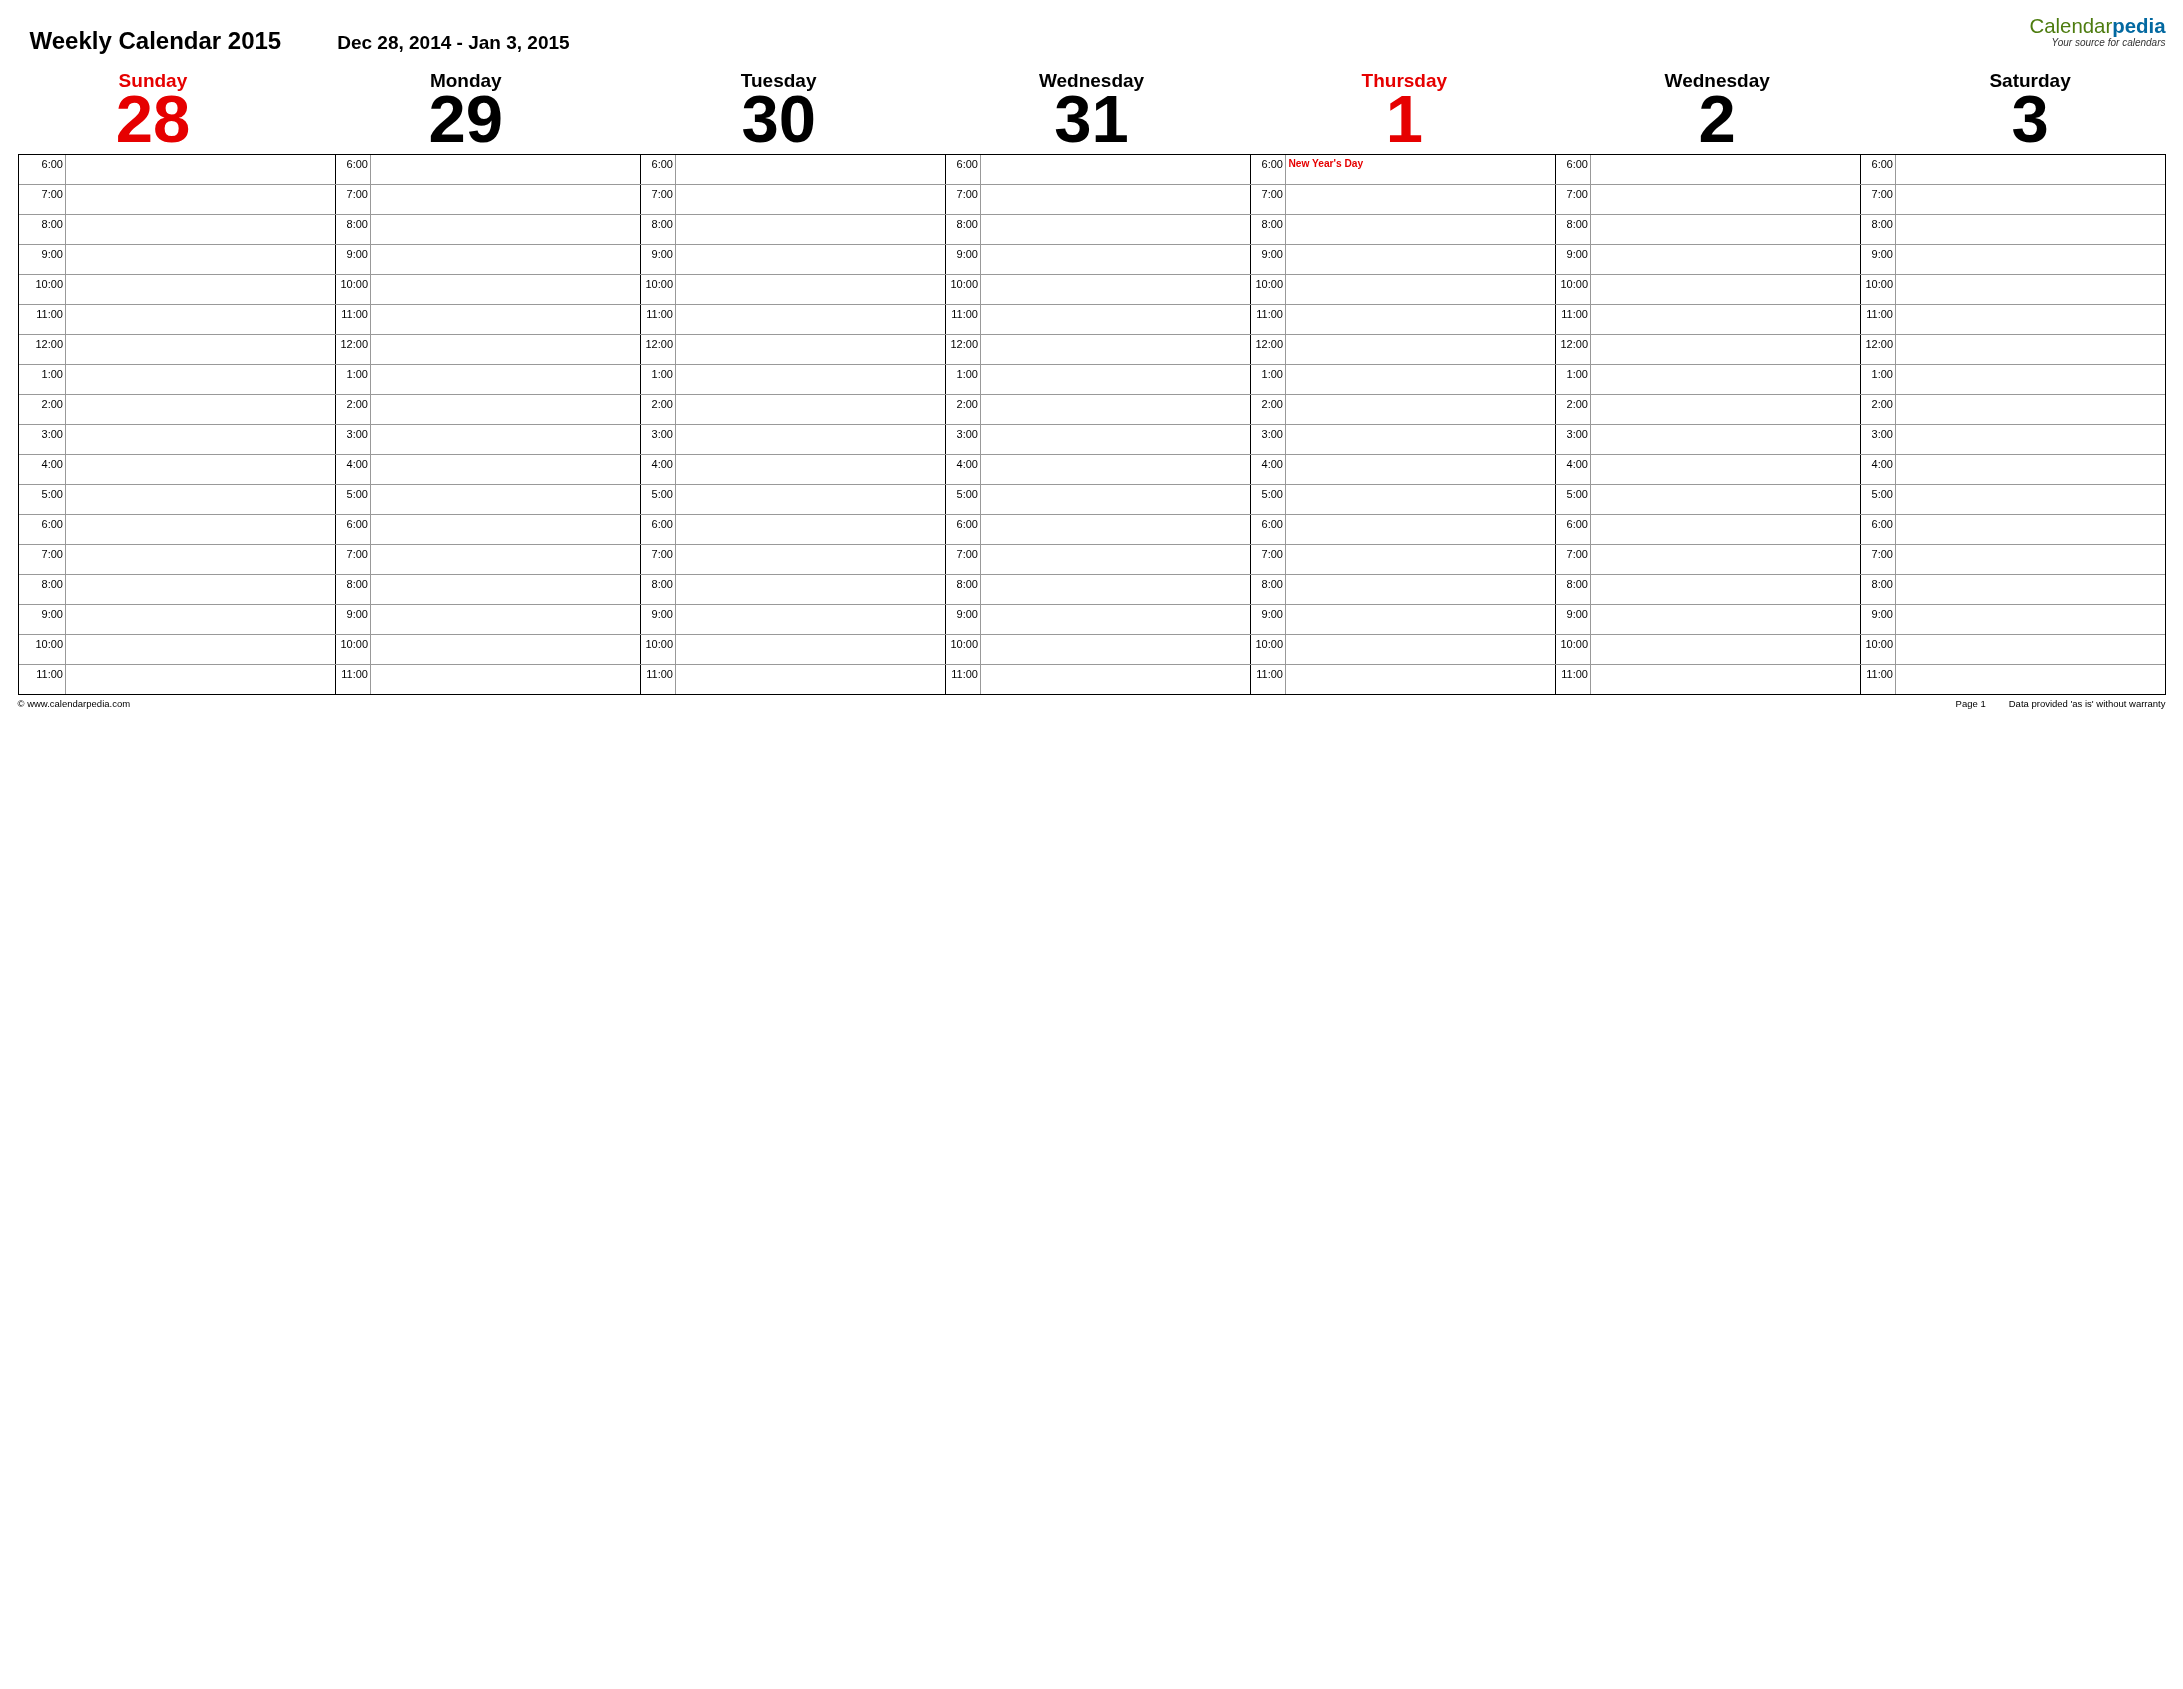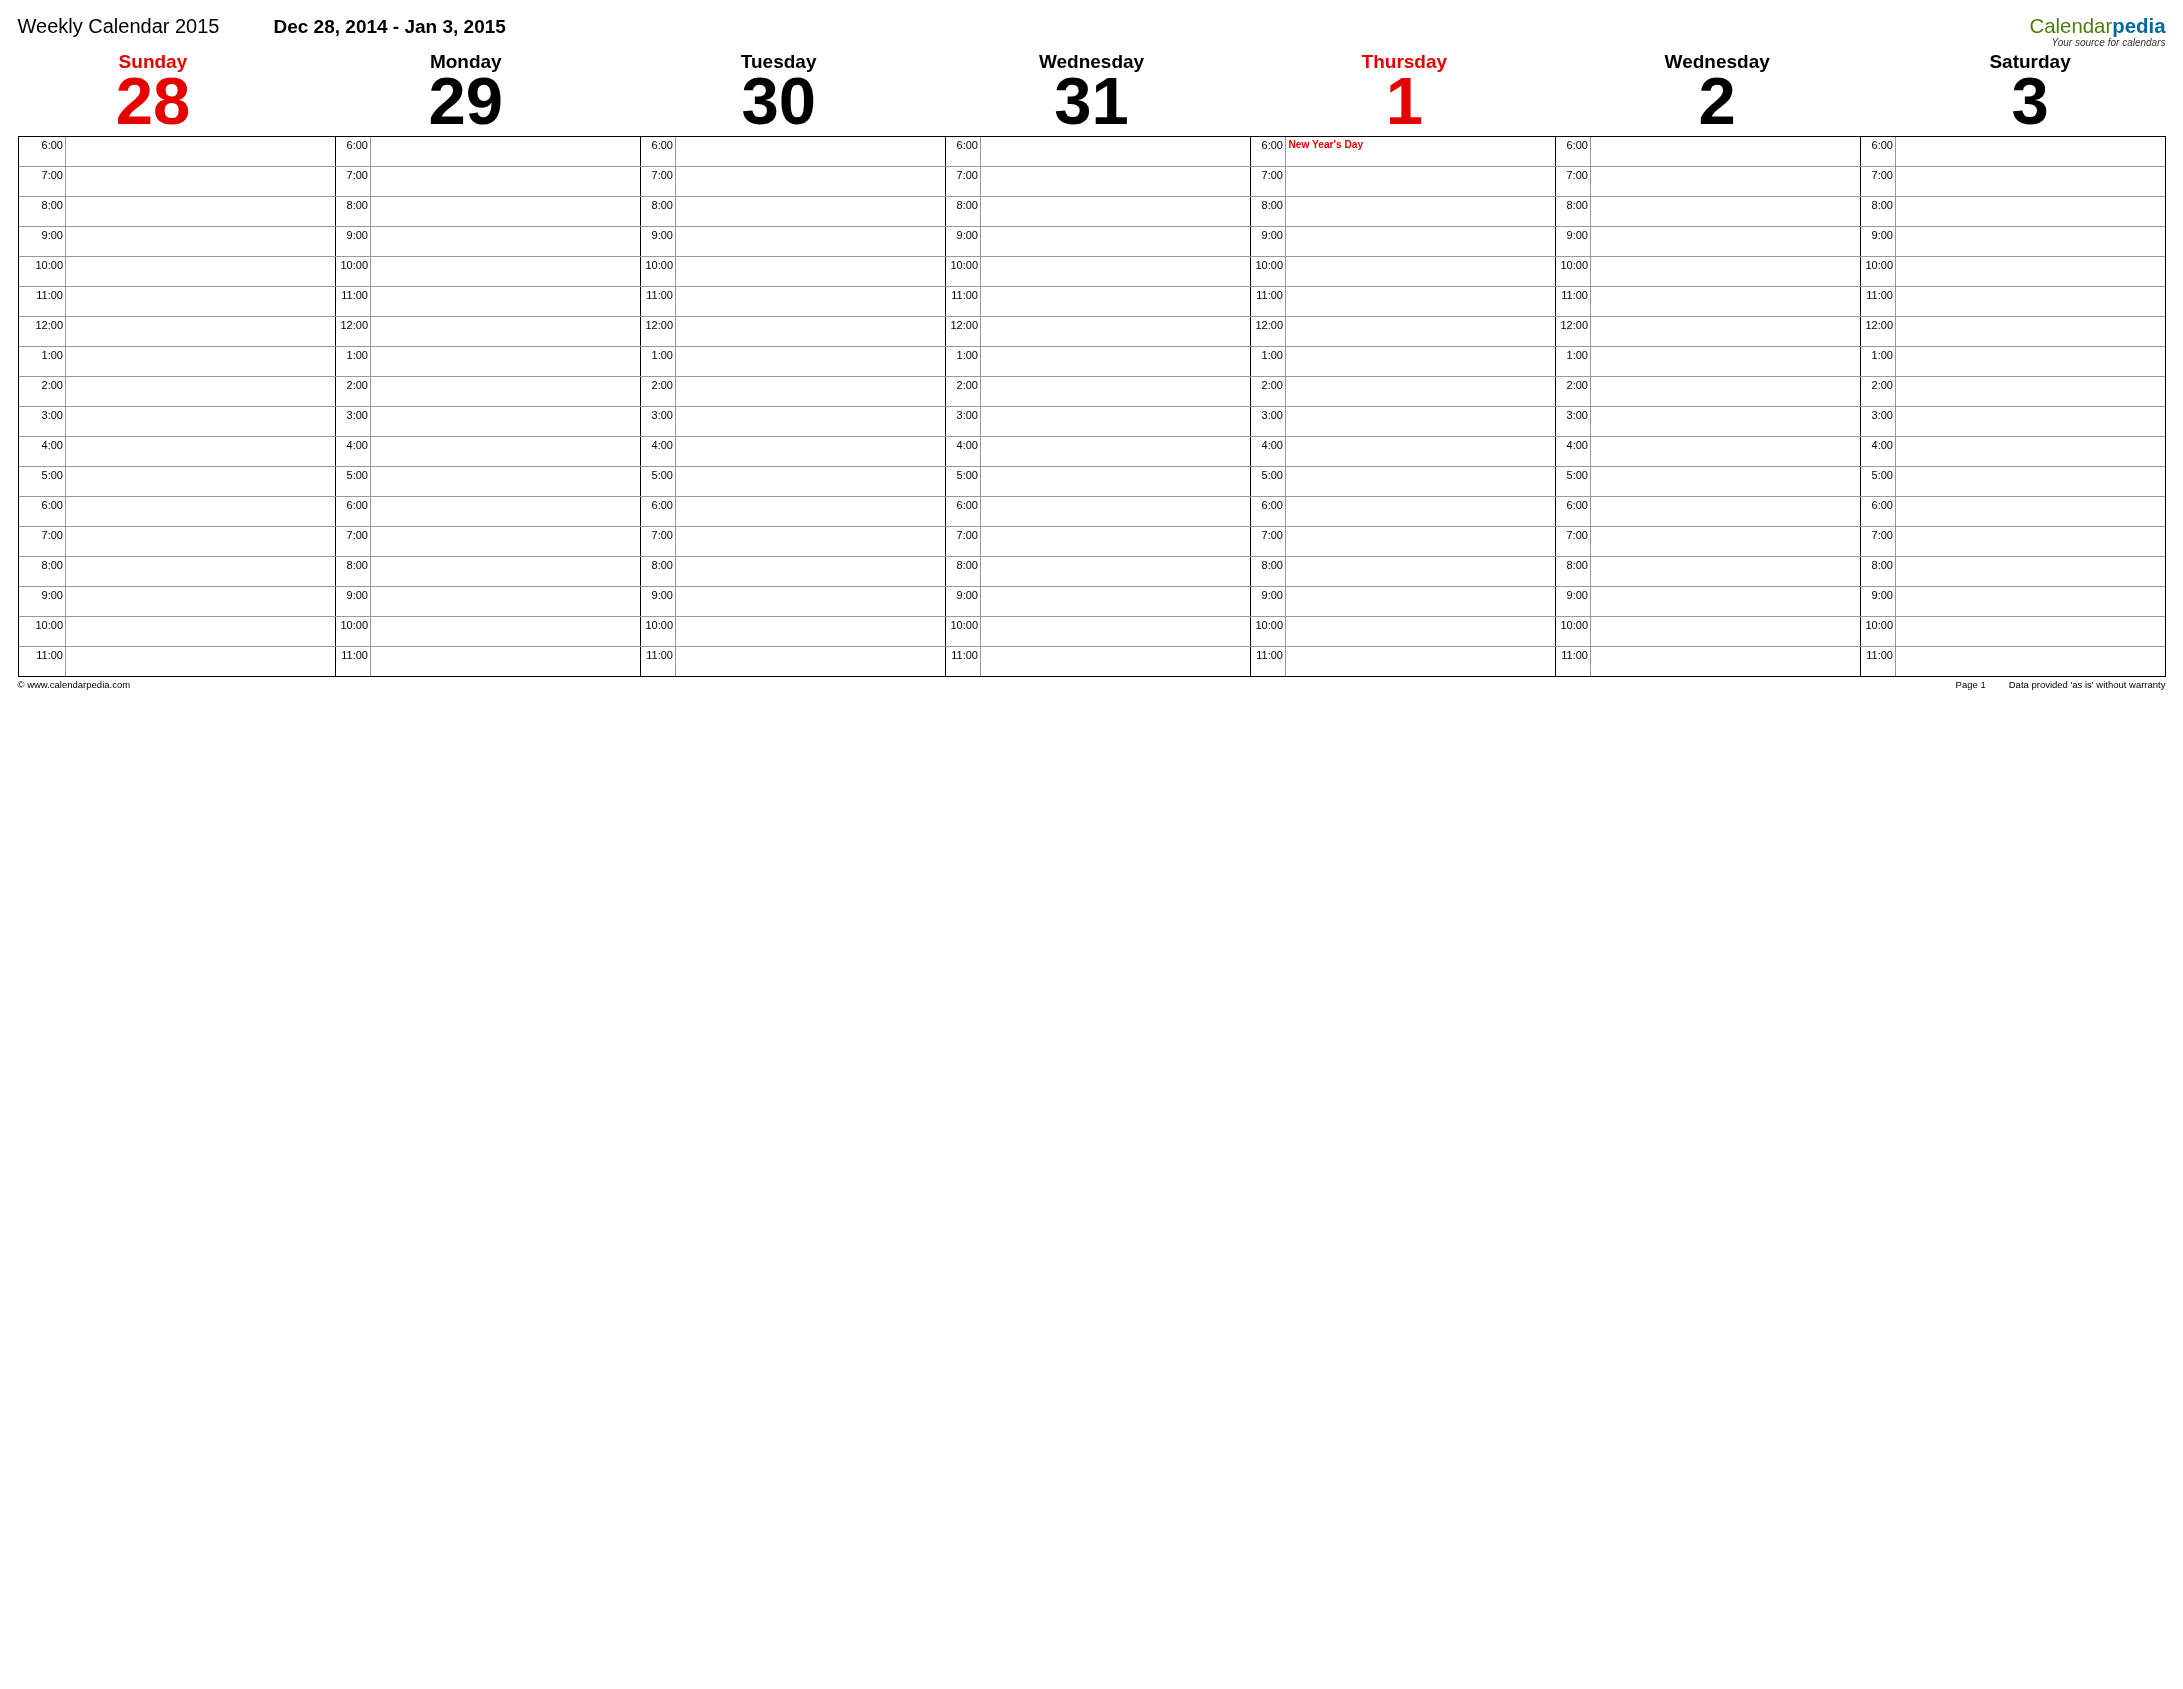--- a/index.html
+++ b/index.html
@@ -15,28 +15,27 @@
     justify-content: space-between;
     align-items: flex-start;
     margin-bottom: 2.9px;
   }
   .header-left {
     display: flex;
     align-items: baseline;
     gap: 44px;
   }
   .title {
-    font-size: 20px;
-    font-weight: normal;
-    margin: 0;
+    font-size: 24px;
+    font-weight: bold;
+    margin: 12px;
   }
   .date-range {
     font-size: 19px;
     font-weight: bold;
-    margin-left: 10px;
   }
   .brand {
     text-align: right;
     line-height: 1.1;
   }
   .brand-main {
     font-size: 20.4px;
     font-weight: normal;
   }
   .brand-main .part1 { color: #4d7c0f; text-align: center; }

